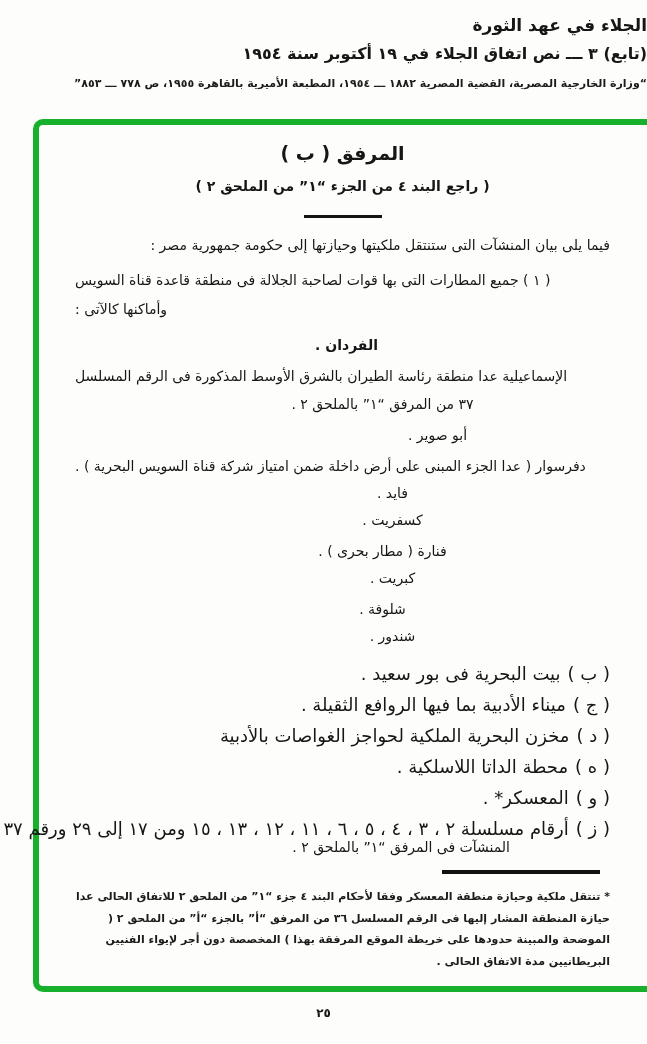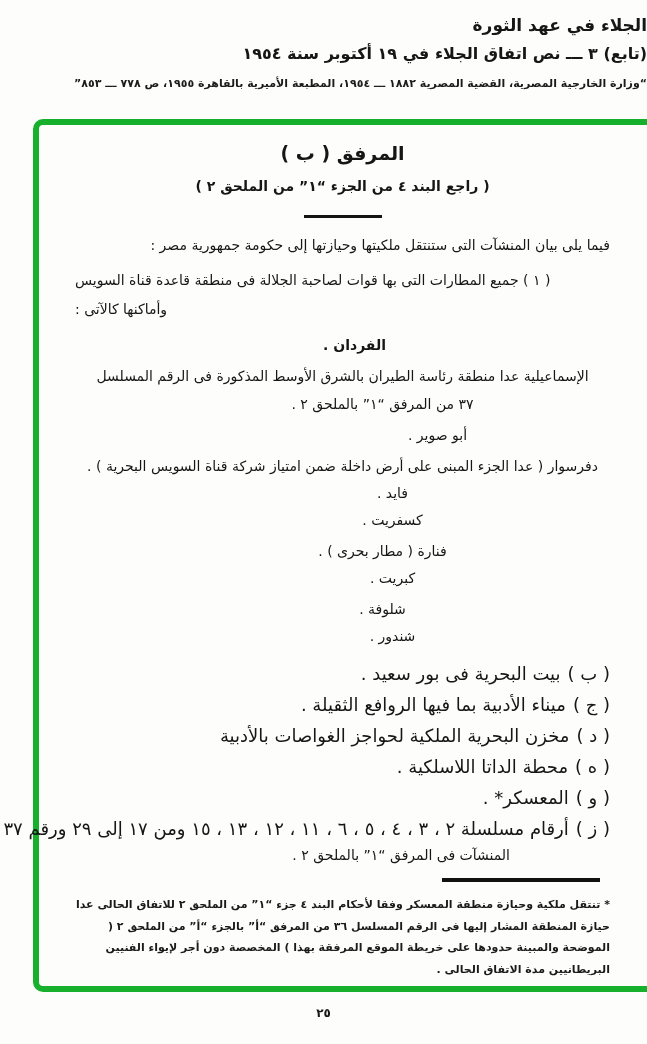--- a/index.html
+++ b/index.html
@@ -22,33 +22,33 @@
     padding:10px 44px 0 36px;
   }
   .doc-title{text-align:center;font-size:19px;font-weight:bold;line-height:24px;margin-top:6px;}
   .doc-ref{text-align:center;font-size:14px;font-weight:bold;line-height:20px;margin-top:11px;}
   .title-rule{width:78px;height:3px;background:#141414;margin:19px auto 0;}
   .intro{font-size:14px;line-height:20px;margin-top:17px;text-align:right;white-space:nowrap;}
   .item1{margin-top:11px;font-size:14px;line-height:29px;text-align:left;}
   .item1 .l1{white-space:nowrap;}
   .item1 .l2{margin-right:78px;}
   
-  .entry{font-size:14px;line-height:19px;margin-top:12px;text-align:center;white-space:nowrap;}
+  .entry{font-size:14px;line-height:19px;margin-top:12px;text-align:left;white-space:nowrap;}
   .c{text-align:center;position:relative;}
-  .c1{left:12px;}  
+  .c1{left:4px;}  
   .c2{left:95px;}  
   .c3{left:50px;margin-top:8px;}  
   .c4{left:40px;}  
   .b{font-weight:bold;}
   .wrapline{font-size:14px;line-height:19px;margin-top:9px;white-space:nowrap;}
   
   .letter-row{font-size:18px;line-height:19px;margin-top:12px;text-align:right;white-space:nowrap;}
   .letter-row:first-of-type{margin-top:17px;}
   .letter-marker{display:inline-block;margin-left:7px;}
-  .gz-wrap{margin-right:100px;white-space:nowrap;font-size:14px;line-height:19px;margin-top:8px;text-align:right;}
+  .gz-wrap{margin-right:100px;white-space:nowrap;font-size:14px;line-height:19px;text-align:right;}
   .first-letter-gap{margin-top:18px;}
   
   .foot-rule{width:158px;height:4px;background:#111;margin:13px 10px 0 0;}
   .footnote{font-size:11px;line-height:21.5px;margin-top:12px;text-align:right;color:#1b1b1b;
     font-weight:bold;letter-spacing:0;}
   
   .page-num{position:absolute;left:0;right:0;top:1006px;text-align:center;
     font-size:12px;font-weight:bold;}
 </style>
 </head>

